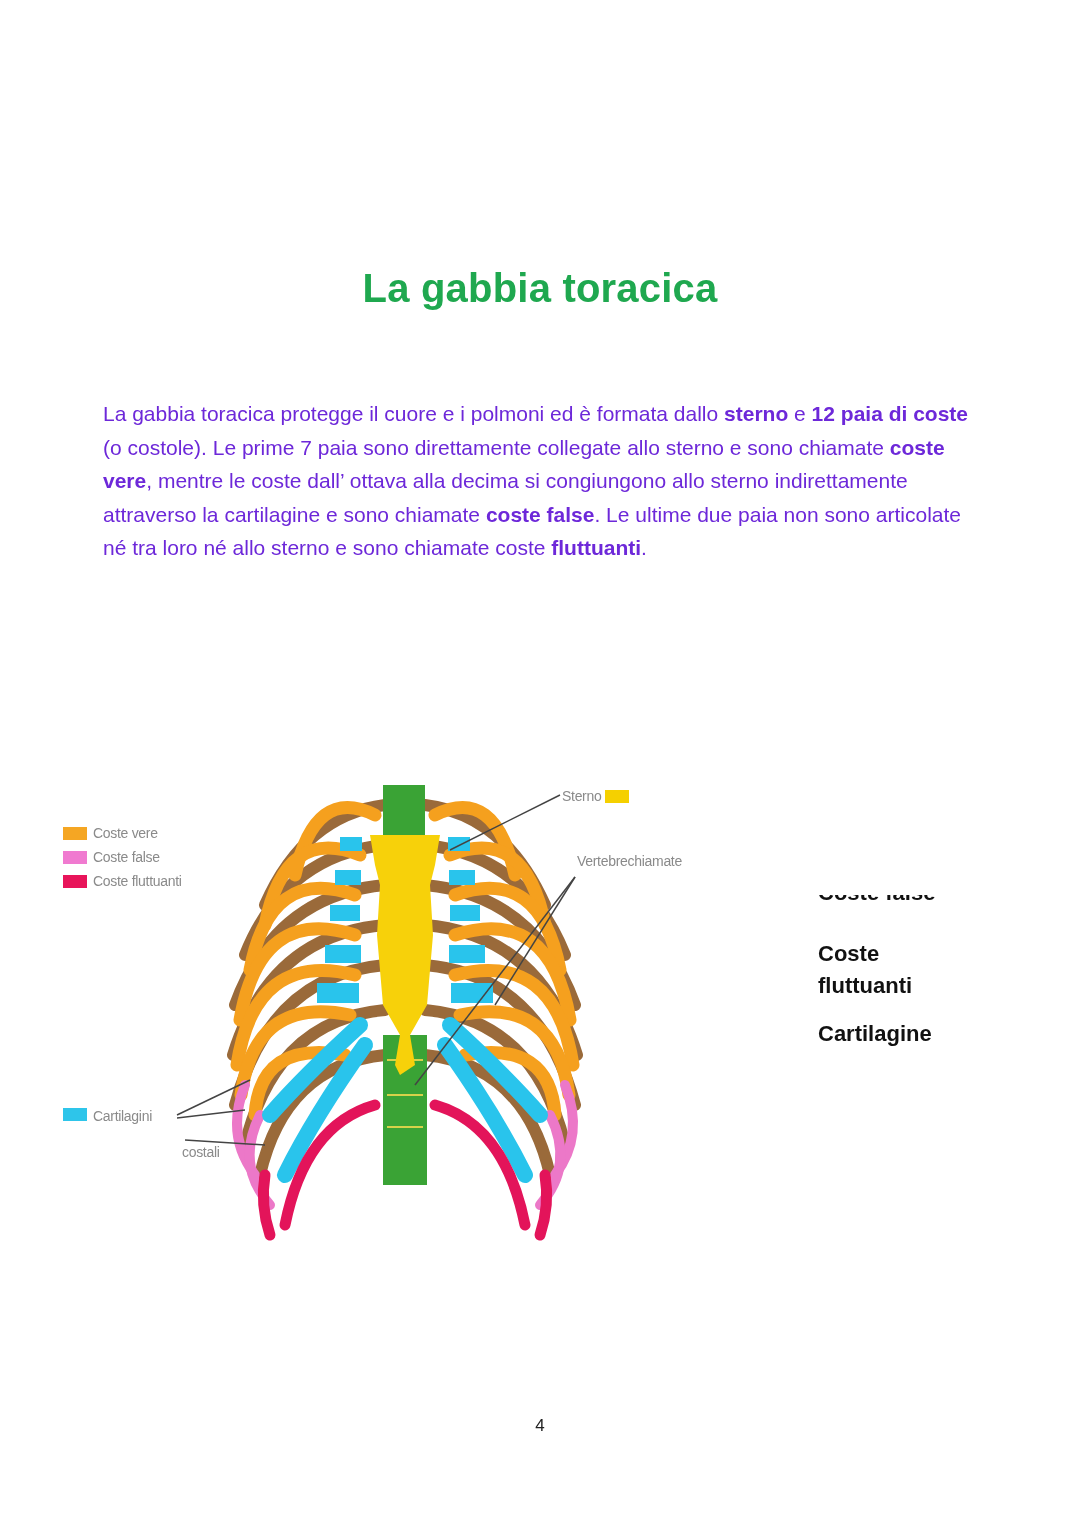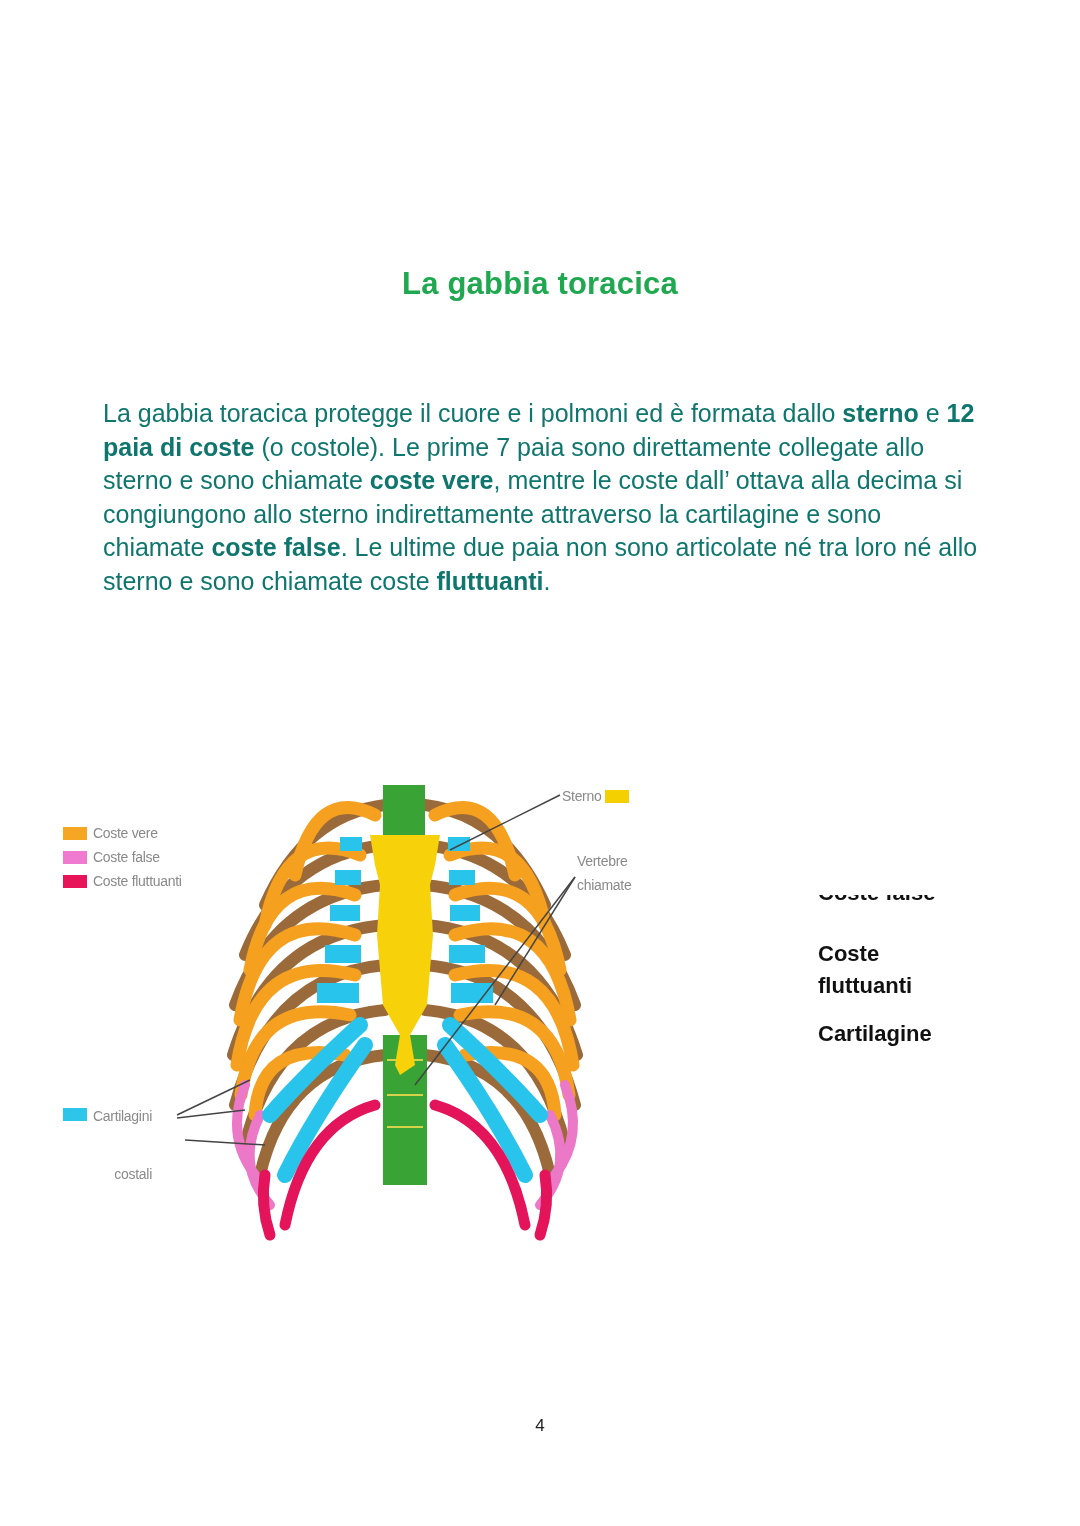--- a/index.html
+++ b/index.html
@@ -3,25 +3,25 @@
   <meta charset="utf-8">
   <style>
     html, body { margin: 0; padding: 0; background: #ffffff; }
     body {
       width: 1080px; height: 1526px; position: relative; overflow: hidden;
       font-family: "Liberation Sans", "DejaVu Sans", sans-serif;
       color: #111111;
     }
     .title {
       position: absolute; top: 266px; left: 0; width: 1080px; text-align: center;
-      font-size: 31px; font-weight: bold; color: #1fa84f; letter-spacing: 0.2px;
+      font-size: 40px; font-weight: bold; color: #1fa84f; letter-spacing: 0.2px;
     }
     .body-text {
       position: absolute; top: 397px; left: 103px; width: 880px;
-      font-size: 25px; line-height: 33.5px; color: #0f766e;
+      font-size: 21px; line-height: 33.5px; color: #6d28d9;
     }
     .body-text b { font-weight: bold; }
     .figure {
       position: absolute; top: 755px; left: 55px; width: 620px; height: 500px;
     }
     .legend-item {
       position: absolute; display: flex; align-items: center;
       font-size: 14px; color: #8a8a8a; letter-spacing: -0.3px;
     }
     .swatch { width: 24px; height: 13px; margin-right: 6px; display: inline-block; }
@@ -146,25 +146,25 @@
   </div>
   <div class="legend-item" style="left:8px; top:118px;">
     <span class="swatch" style="background:#e8145a;"></span>
     <span>Coste fluttuanti</span>
   </div>
 
   <div class="legend-item" style="left:507px; top:33px;">
     <span>Sterno</span>
     <span class="swatch" style="background:#f5d000; margin-left:4px;"></span>
   </div>
-  <div class="legend-item" style="left:522px; top:94px; flex-direction:column; align-items:flex-start; line-height:24px;">
+  <div class="legend-item" style="left:522px; top:94px; flex-direction:row; align-items:flex-start; line-height:24px;">
     <span>Vertebre</span>
     <span>chiamate</span>
   </div>
-  <div class="legend-item" style="left:8px; top:350px; flex-direction:column; align-items:flex-end; line-height:22px;">
+  <div class="legend-item" style="left:8px; top:350px; flex-direction:row; align-items:flex-start; line-height:22px;">
     <span><span class="swatch" style="background:#2ec5ea;"></span><span>Cartilagini</span></span>
     <span style="padding-left:30px;margin-top:36px;">costali</span>
   </div>
 </div>
 
 <div class="side-labels">
   <div class="clipped">
     <span>Coste false</span>
   </div>
   <div class="side-label" style="width:110px;">Coste fluttuanti</div>

